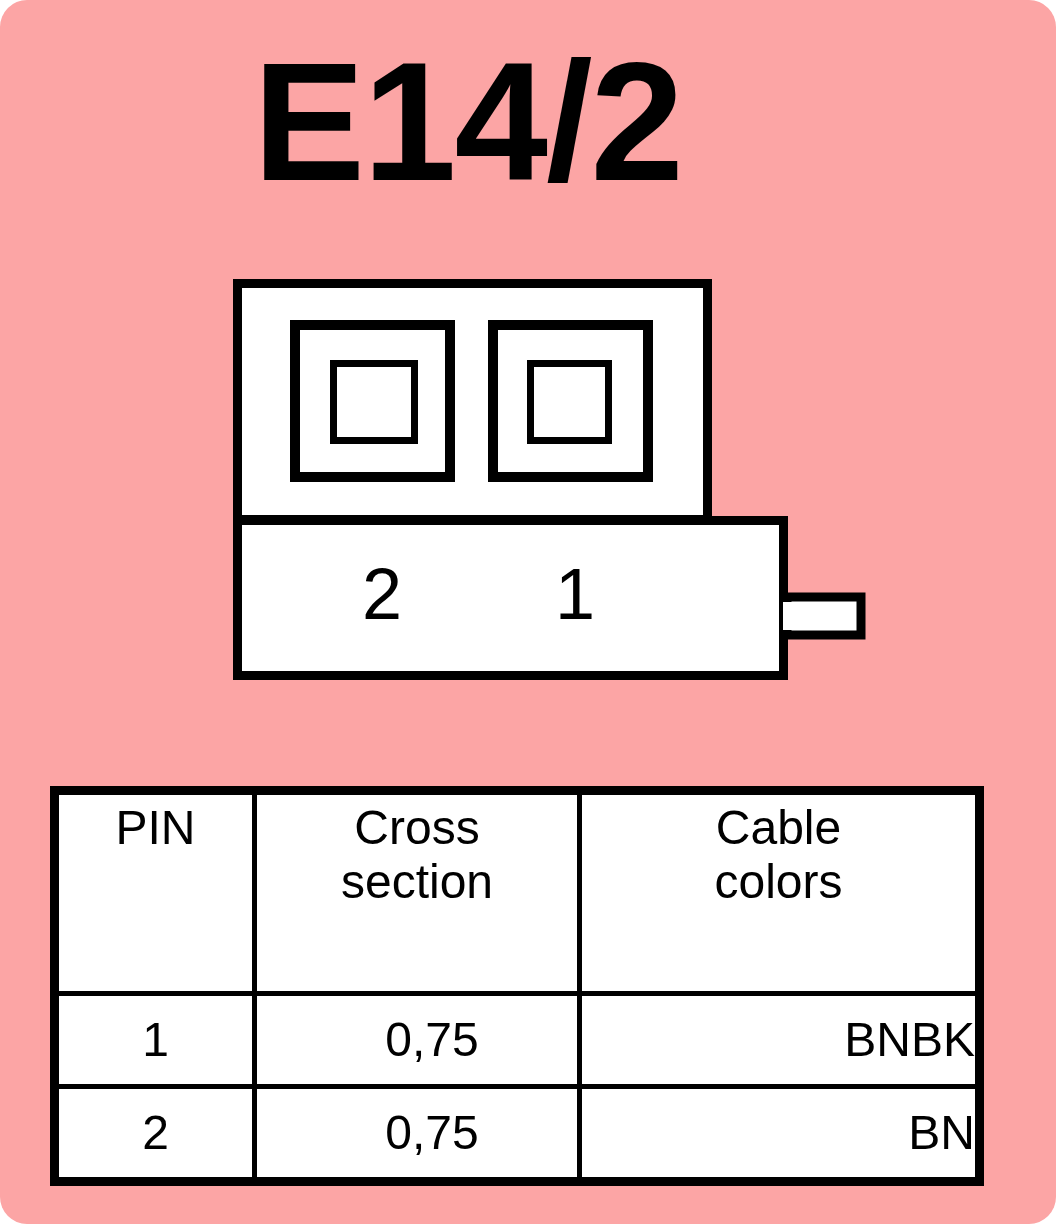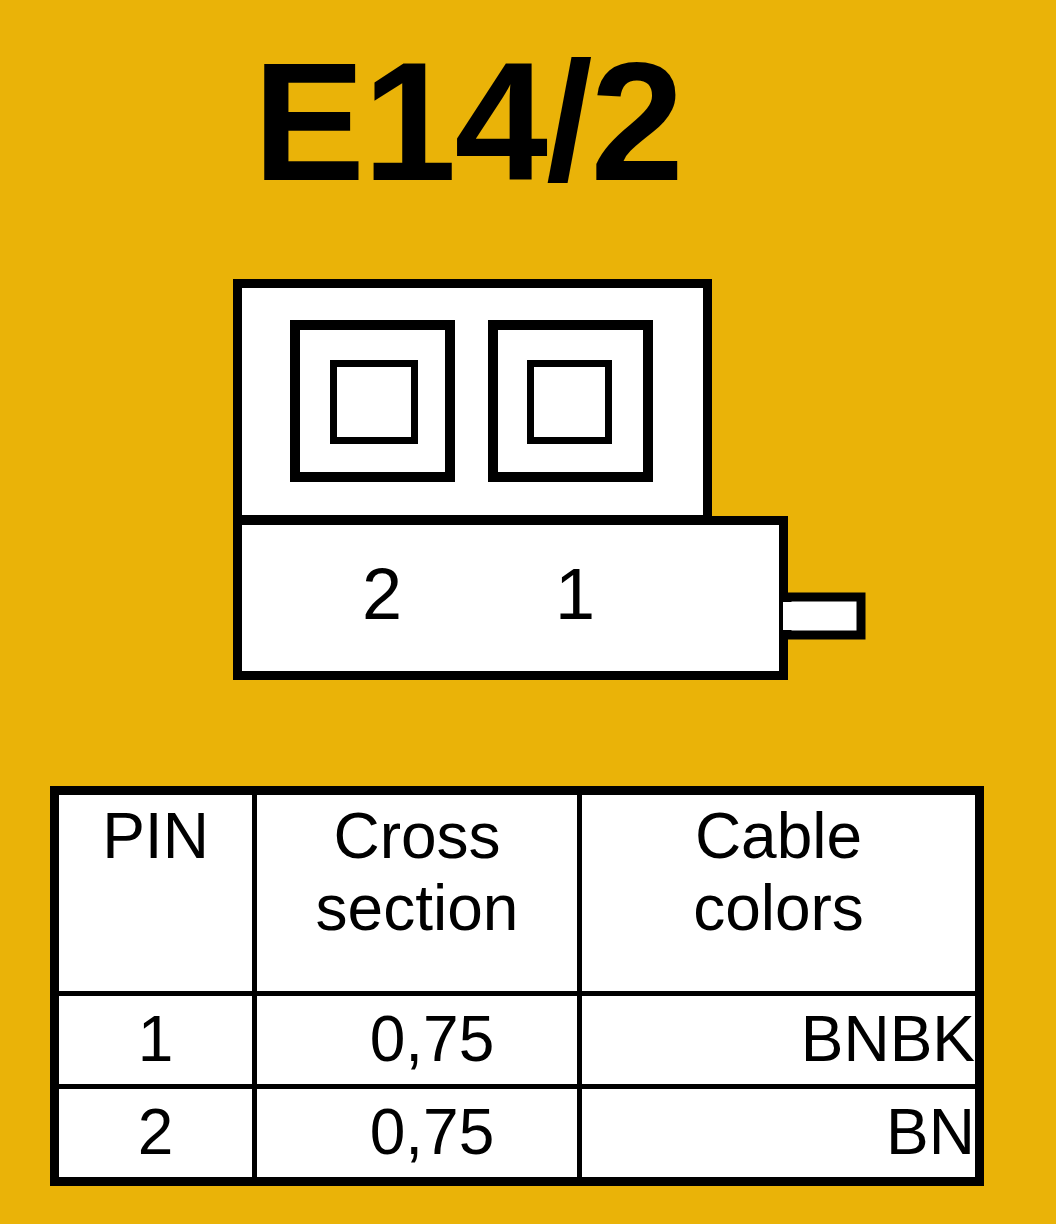--- a/index.html
+++ b/index.html
@@ -15,21 +15,22 @@
     color: #000000;
     overflow: hidden;
   }
 
   #page {
     position: absolute;
     left: 0;
     top: 0;
     width: 1056px;
     height: 1224px;
-    background: #eab308;
+    background: #fca5a5;
+    border-radius: 27px;
   }
 
   
   .title {
     position: absolute;
     left: 0;
     top: 38px;
     width: 935px;
     text-align: center;
     font-size: 168px;
@@ -74,21 +75,21 @@
   }
   .pin-table col.c1 { width: 200px; }
   .pin-table col.c2 { width: 325px; }
   .pin-table col.c3 { width: 400px; }
 
   .pin-table th,
   .pin-table td {
     border: 5px solid #000000;
     padding: 0;
     font-weight: normal;
-    font-size: 64px;
+    font-size: 48px;
     line-height: 1.12;
     color: #000000;
     background: #ffffff;
   }
   .pin-table thead th {
     height: 190px;
     vertical-align: top;
     padding-top: 6px;
   }
   .pin-table thead th.h-pin { text-align: center; }

